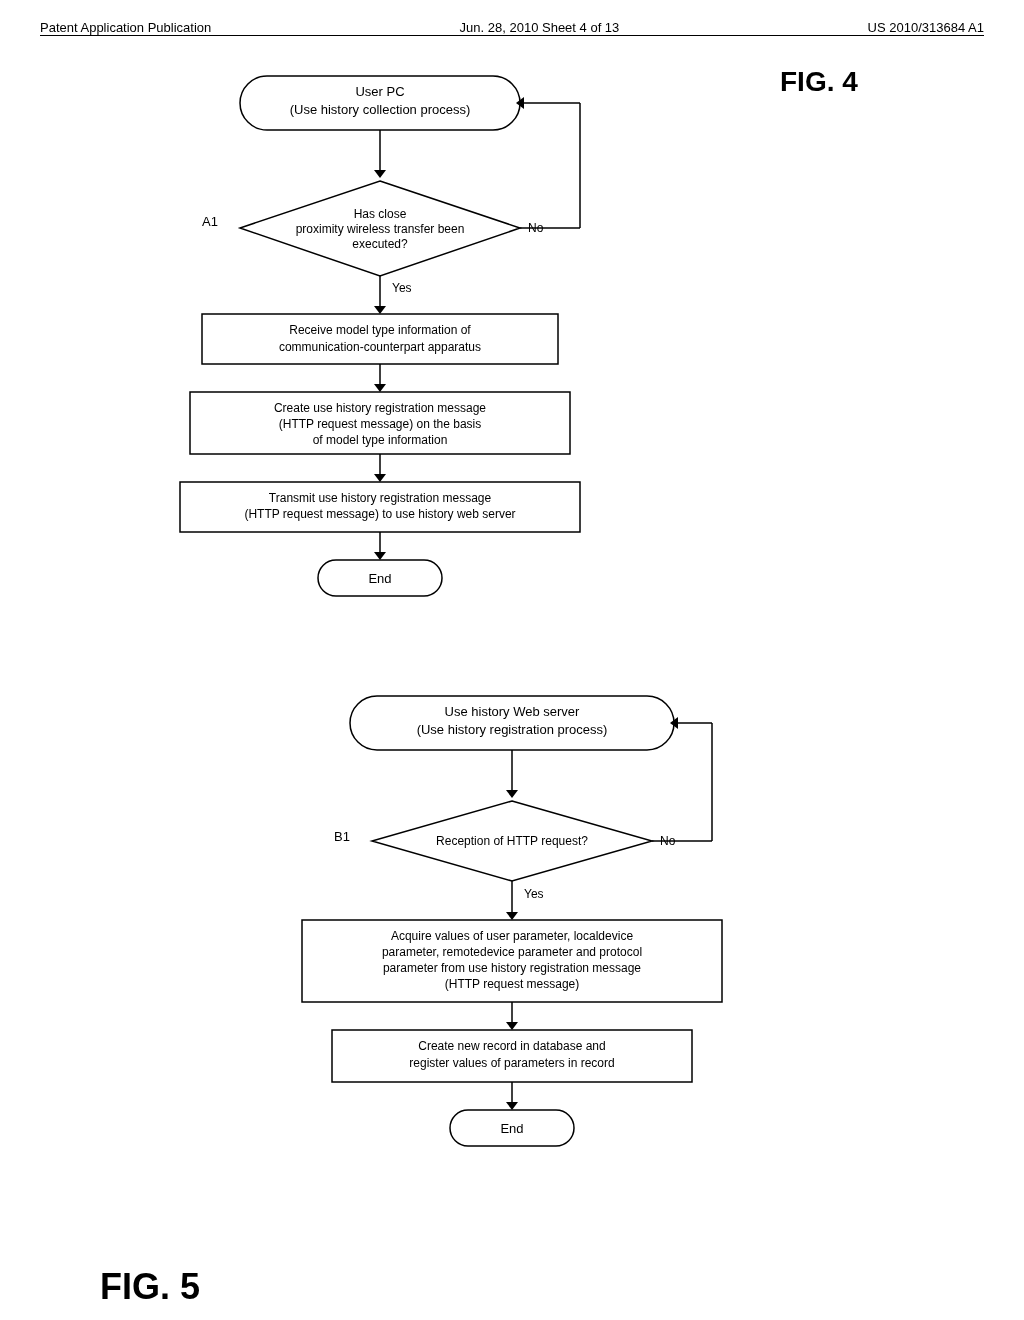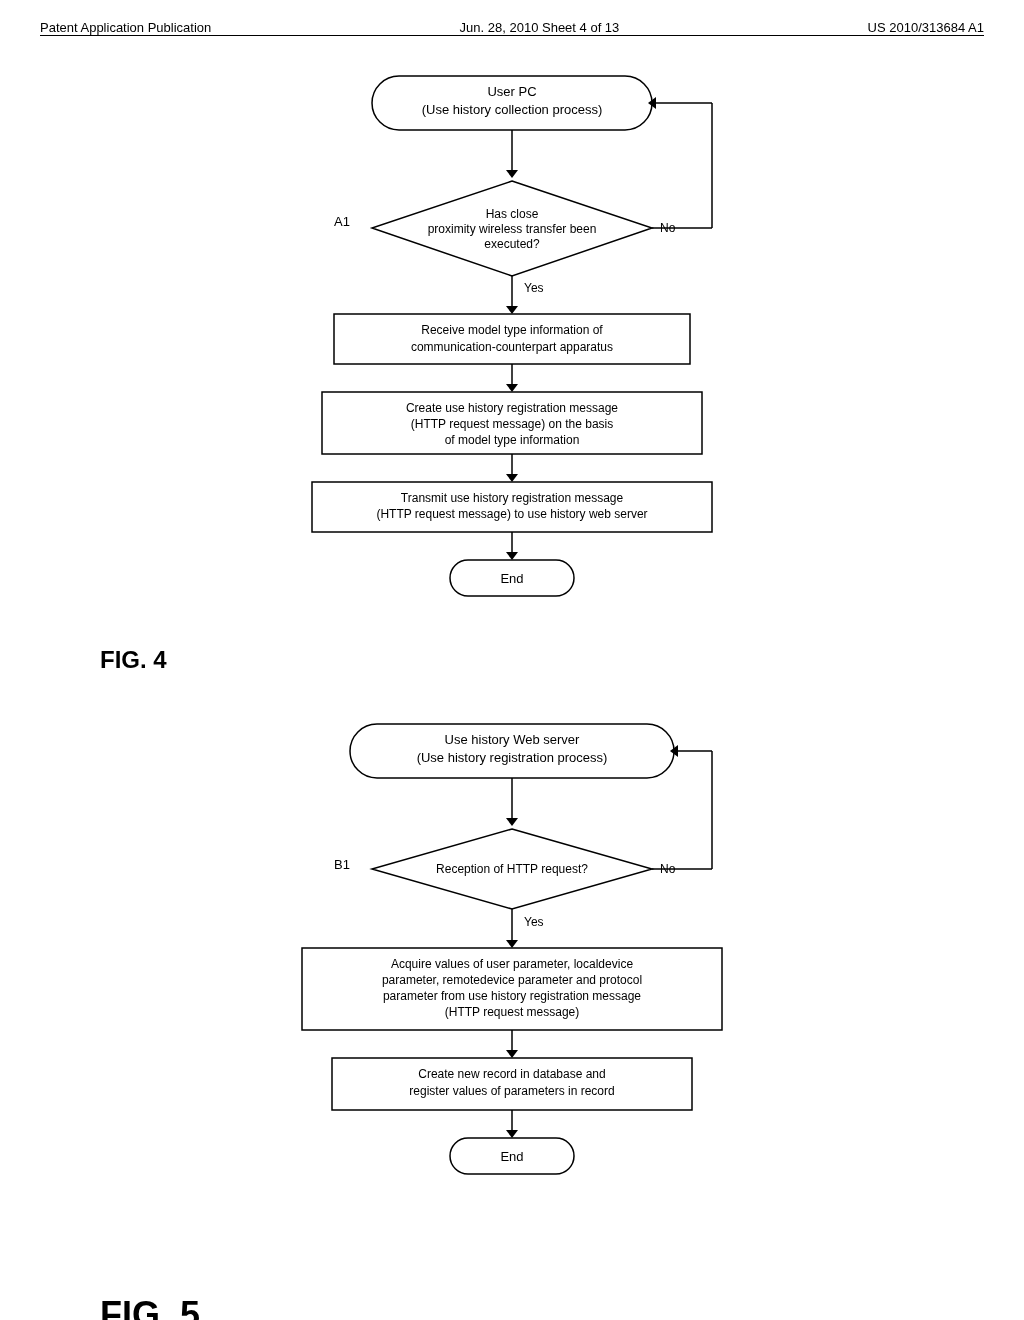--- a/index.html
+++ b/index.html
@@ -31,22 +31,21 @@
       display: flex;
       flex-direction: column;
       align-items: center;
       width: 100%;
     }
 
     
     .fig4 {
       width: 100%;
       display: flex;
-      flex-direction: column;
-      align-items: center;
+      flex-direction: row;
       margin-bottom: 40px;
     }
     .fig5 {
       width: 100%;
       display: flex;
       flex-direction: column;
       align-items: center;
     }
   </style>
 </head>
@@ -114,21 +113,21 @@
         <text x="340" y="517" text-anchor="middle" font-size="13" font-family="Arial">End</text>
 
         <line x1="480" y1="162" x2="540" y2="162" stroke="black" stroke-width="1.5"></line>
         <line x1="540" y1="162" x2="540" y2="37" stroke="black" stroke-width="1.5"></line>
         <line x1="540" y1="37" x2="480" y2="37" stroke="black" stroke-width="1.5"></line>
         <polygon points="484,31 484,43 476,37" fill="black"></polygon>
 
       </svg>
 
       <div style="align-self: flex-start; margin-left: 60px; margin-top: 0px; display: flex; align-items: center; gap: 30px;">
-        <span style="font-size: 24px; font-weight: bold;">FIG. 4</span>
+        <span style="font-size: 28px; font-weight: bold;">FIG. 4</span>
       </div>
     </div>
 
     <div class="fig5">
       <svg width="680" height="580" viewBox="0 0 680 580" style="overflow: visible;">
 
         <rect x="178" y="10" width="324" height="54" rx="27" ry="27" fill="white" stroke="black" stroke-width="1.5"></rect>
         <text x="340" y="30" text-anchor="middle" font-size="13" font-family="Arial">Use history Web server</text>
         <text x="340" y="48" text-anchor="middle" font-size="13" font-family="Arial">(Use history registration process)</text>
 

